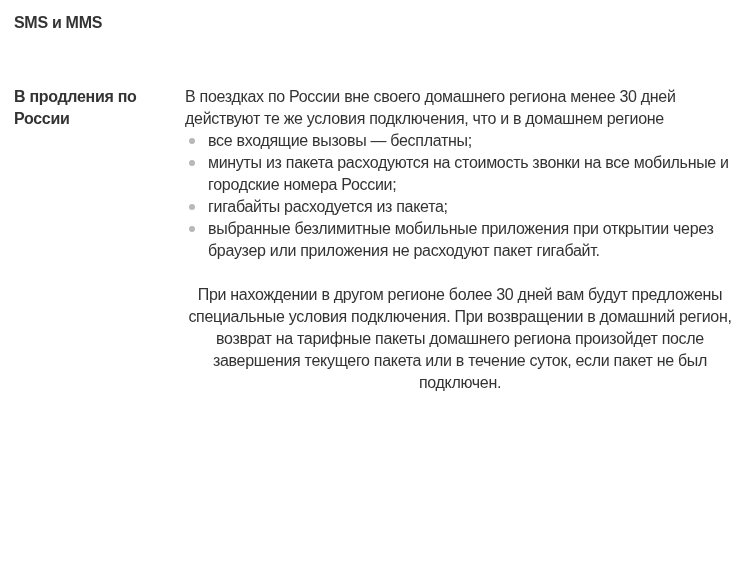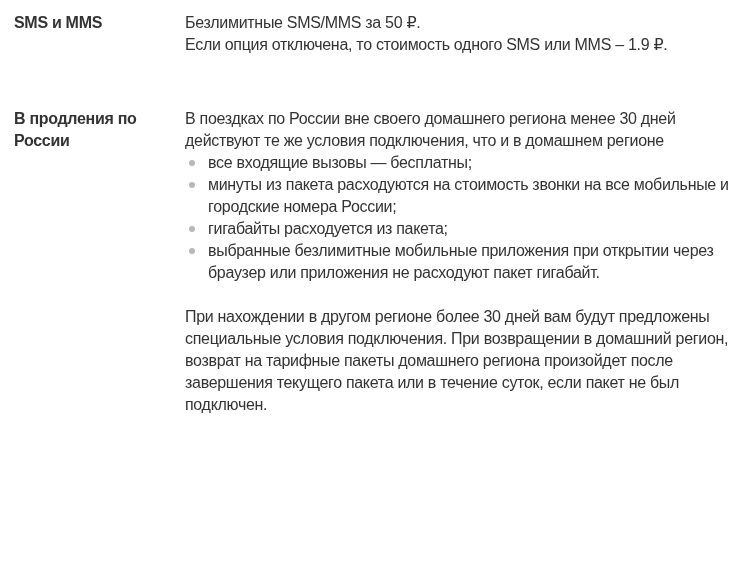--- a/index.html
+++ b/index.html
@@ -47,32 +47,30 @@
   }
   .dot {
     position: absolute;
     left: 4px;
     top: 8px;
     width: 6px;
     height: 6px;
     border-radius: 50%;
     background: var(--bullet);
   }
-  .outro { margin-top: 22px; }
+  .outro { margin-top: 22px; text-align: center; }
 </style>
 </head>
 <body>
 
 <div class="page">
 
   <section class="row">
     <div class="row-label">SMS и MMS</div>
     <div class="row-content">
-      <p class="para">Безлимитные SMS/MMS за 50 ₽.
-Если опция отключена, то стоимость одного SMS или MMS – 1.9 ₽.</p>
     </div>
   </section>
 
   <section class="row">
     <div class="row-label">В продления по России</div>
     <div class="row-content">
       <p class="para">В поездках по России вне своего домашнего региона менее 30 дней действуют те же условия подключения, что и в домашнем регионе</p>
       <ul class="bullets">
         <li>
           <span class="dot"></span>

